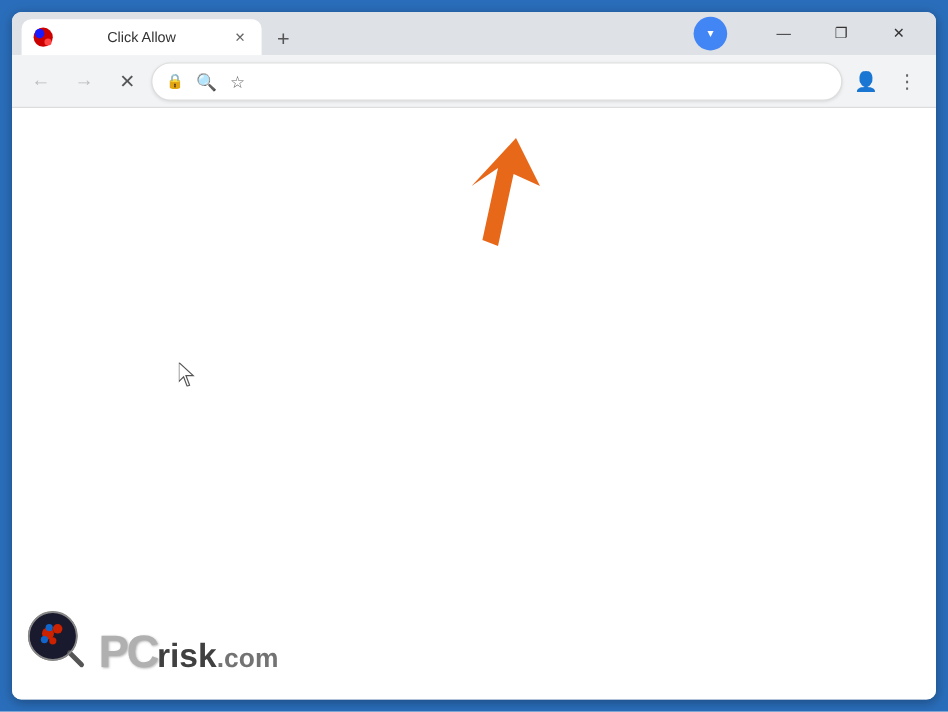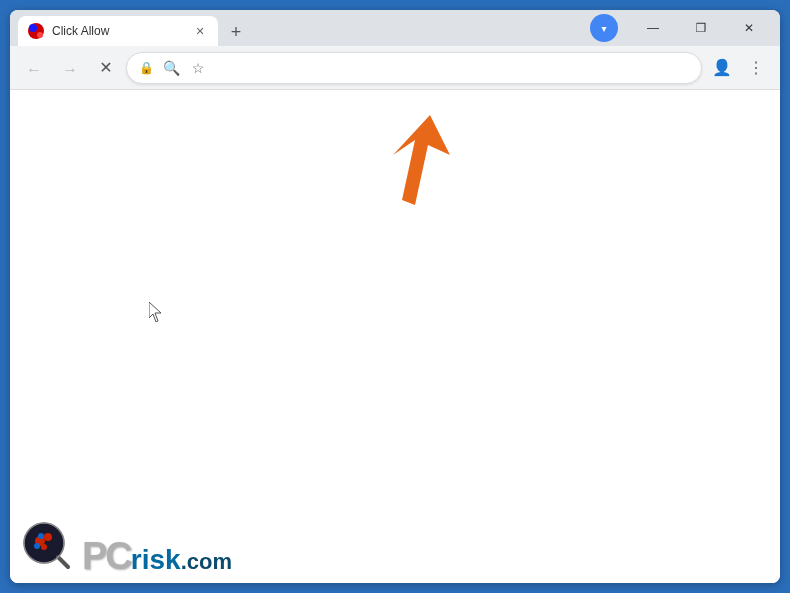--- a/index.html
+++ b/index.html
@@ -22,21 +22,22 @@
       display: flex;
       flex-direction: column;
     }
     
     .title-bar {
       background: #dee1e6;
       height: 36px;
       display: flex;
       align-items: center;
       padding: 0 8px;
-      gap: 0;
+      gap: 12px;
+      text-align: center;
     }
     .tab-area {
       display: flex;
       align-items: flex-end;
       flex: 1;
       height: 100%;
     }
     .tab {
       background: #fff;
       height: 30px;
@@ -238,21 +239,21 @@
       height: 0;
     }
     .arrow-svg {
       position: absolute;
       top: -10px;
       left: -35px;
     }
     
     .watermark {
       position: absolute;
-      bottom: 0;
+      bottom: 12px;
       left: 0;
       display: flex;
       align-items: center;
       padding: 8px 12px;
       gap: 8px;
     }
     .logo-icon {
       width: 52px;
       height: 52px;
       position: relative;
@@ -267,28 +268,28 @@
     .pc-text {
       font-size: 38px;
       color: #b0b0b0;
       font-weight: 900;
       font-family: Arial, sans-serif;
       text-shadow: 1px 1px 2px rgba(0,0,0,0.3);
       letter-spacing: -2px;
     }
     .risk-text {
       font-size: 28px;
-      color: #0369a1;
+      color: #404040;
       font-weight: 700;
       font-family: Arial, sans-serif;
       margin-top: 28px;
     }
     .dot-com {
       font-size: 22px;
-      color: #0c4a6e;
+      color: #737373;
       font-weight: 700;
     }
     
     .cursor {
       position: absolute;
       top: 43%;
       left: 18%;
     }
   </style>
 </head>

